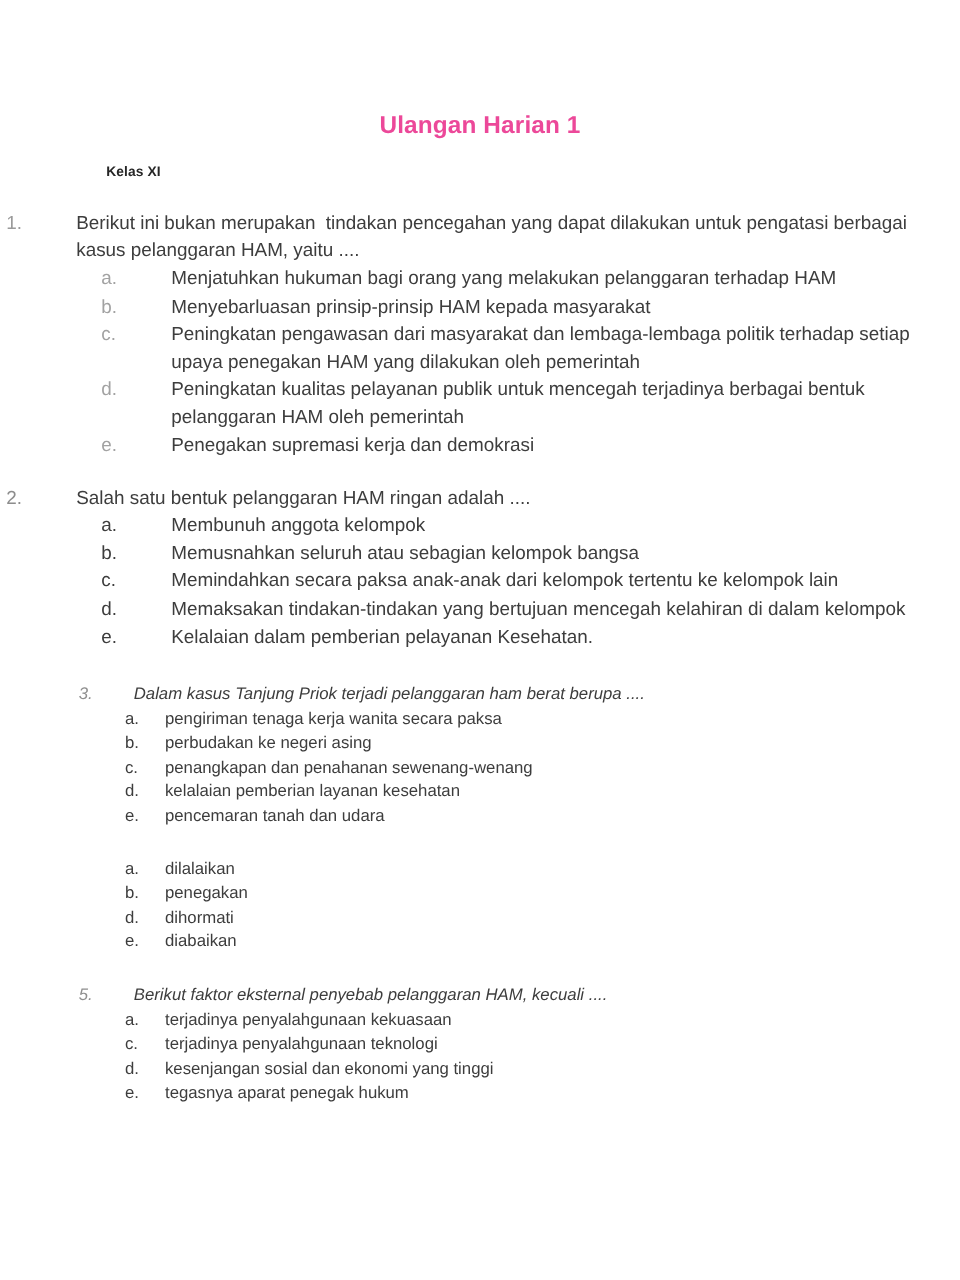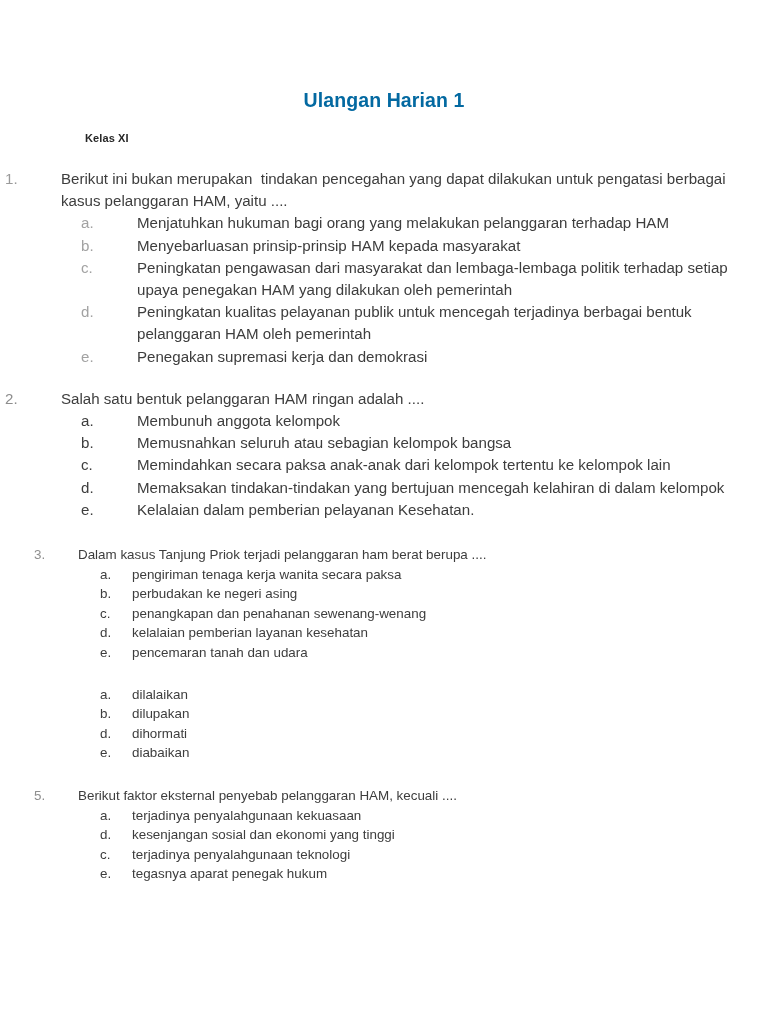--- a/index.html
+++ b/index.html
@@ -24,21 +24,21 @@
     padding: 0;
     position: relative;
     background: #fff;
   }
 
   
   .doc-title {
     text-align: center;
     font-size: 19.5px;
     font-weight: bold;
-    color: #0369a1;
+    color: #ec4899;
     margin: 0;
     padding-top: 89px;
     letter-spacing: .1px;
   }
   .doc-subtitle {
     font-size: 11px;
     font-weight: bold;
     color: #262626;
     margin: 0;
     padding-left: 85px;
@@ -98,22 +98,23 @@
     color: #3d3d3d;
   }
 
   
   .q-b {
     font-size: 13.4px;
     line-height: 19.6px;
     color: #3d3d3d;
   }
   .q-b .q-head {
-    padding-left: 78px;
+    padding-left: 107px;
     text-indent: -22px;
+    font-style: italic;
   }
   .q-b .q-marker {
     color: #8f8f8f;
     display: inline-block;
     width: 22px;
   }
   .q-b .opts {
     list-style: none;
     margin: 0;
     padding: 0;
@@ -183,32 +184,32 @@
         <li class="opt"><span class="opt-marker">b.</span><span class="q-text">perbudakan ke negeri asing</span></li>
         <li class="opt"><span class="opt-marker">c.</span><span class="q-text">penangkapan dan penahanan sewenang-wenang</span></li>
         <li class="opt"><span class="opt-marker">d.</span><span class="q-text">kelalaian pemberian layanan kesehatan</span></li>
         <li class="opt"><span class="opt-marker">e.</span><span class="q-text">pencemaran tanah dan udara</span></li>
       </ul>
     </li>
 
     <li class="question q-b" id="question-4">
       <ul class="opts">
         <li class="opt"><span class="opt-marker">a.</span><span class="q-text">dilalaikan</span></li>
-        <li class="opt"><span class="opt-marker">b.</span><span class="q-text">dilupakan</span></li>
+        <li class="opt"><span class="opt-marker">b.</span><span class="q-text">penegakan</span></li>
         <li class="opt"><span class="opt-marker">d.</span><span class="q-text">dihormati</span></li>
         <li class="opt"><span class="opt-marker">e.</span><span class="q-text">diabaikan</span></li>
       </ul>
     </li>
 
     <li class="question q-b" id="question-5">
       <div class="q-head">
         <span class="q-marker">5.</span><span class="q-text">Berikut faktor eksternal penyebab pelanggaran HAM, kecuali ....</span>
       </div>
       <ul class="opts">
         <li class="opt"><span class="opt-marker">a.</span><span class="q-text">terjadinya penyalahgunaan kekuasaan</span></li>
+        <li class="opt"><span class="opt-marker">c.</span><span class="q-text">terjadinya penyalahgunaan teknologi</span></li>
         <li class="opt"><span class="opt-marker">d.</span><span class="q-text">kesenjangan sosial dan ekonomi yang tinggi</span></li>
-        <li class="opt"><span class="opt-marker">c.</span><span class="q-text">terjadinya penyalahgunaan teknologi</span></li>
         <li class="opt"><span class="opt-marker">e.</span><span class="q-text">tegasnya aparat penegak hukum</span></li>
       </ul>
     </li>
 
   </ol>
 </div>
 
 </body></html>

